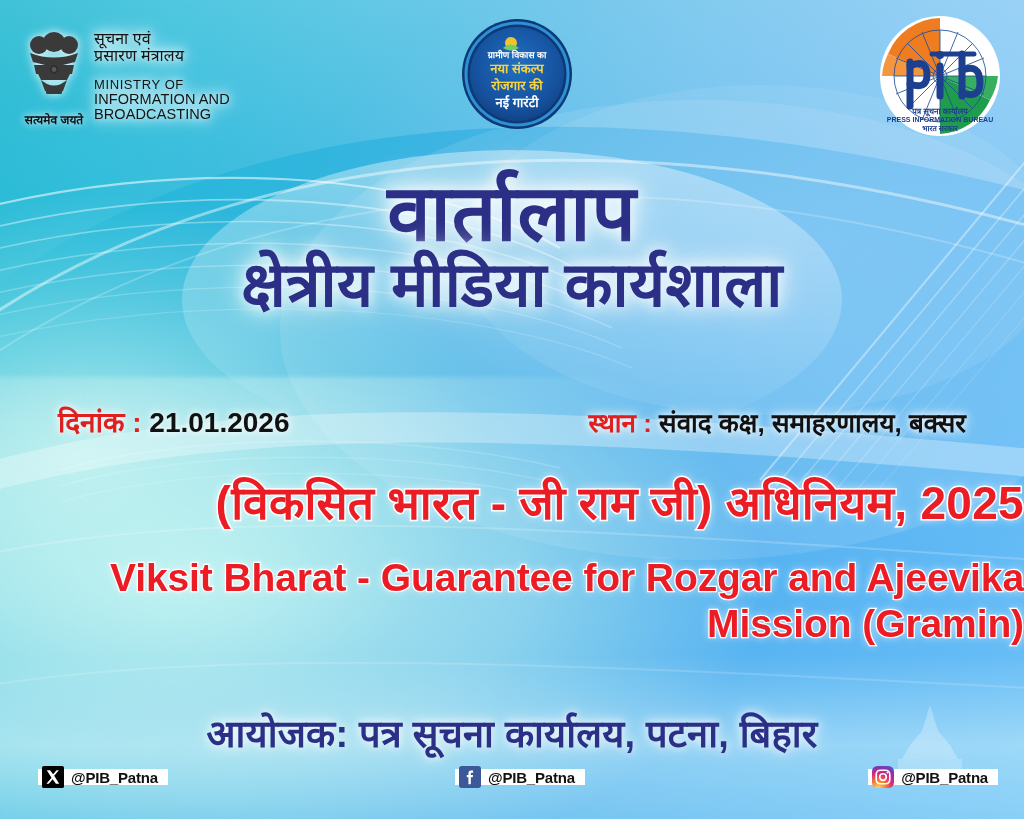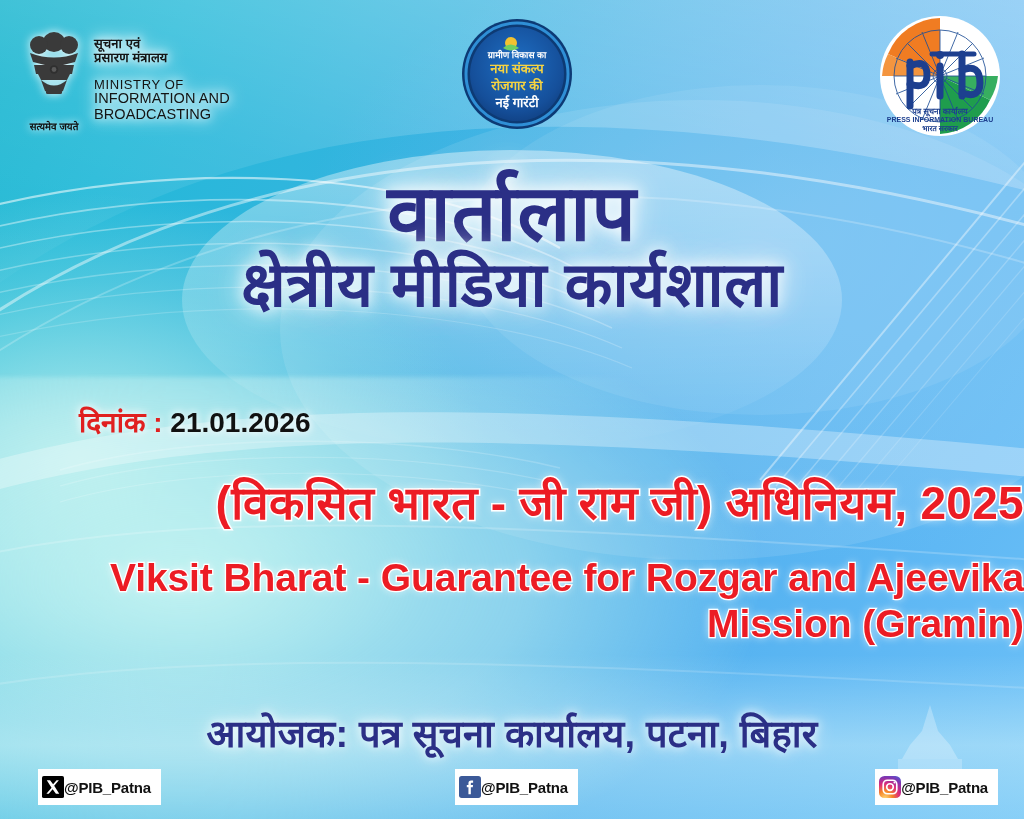--- a/index.html
+++ b/index.html
@@ -35,44 +35,44 @@
   }
   .wash-bottom{
     position:absolute;left:0;bottom:0;width:100%;height:20%;
     background:linear-gradient(180deg, rgba(255,255,255,0) 0%, rgba(220,248,250,.45) 55%, rgba(200,242,248,.30) 100%);
   }
 
   
   .logo-mib{position:absolute;left:22px;top:26px;display:flex;align-items:center;gap:8px;}
   .emblem{width:64px;height:84px;position:relative;filter:drop-shadow(0 0 5px rgba(255,255,255,.95));}
   .mib-text{filter:drop-shadow(0 0 4px rgba(255,255,255,1)) drop-shadow(0 0 8px rgba(255,255,255,.9));line-height:1.06;color:#141414;}
-  .mib-hi{font-size:13px;font-weight:700;letter-spacing:.1px;}
+  .mib-hi{font-size:16px;font-weight:400;letter-spacing:.1px;}
   .mib-en1{font-size:13px;letter-spacing:.6px;font-weight:400;margin-top:13px;}
   .mib-en2{font-size:14.5px;font-weight:400;letter-spacing:.1px;}
-  .satyamev{font-size:10px;font-weight:700;color:#111;text-align:center;margin-top:9px;
+  .satyamev{font-size:12px;font-weight:700;color:#111;text-align:center;margin-top:1px;
     filter:drop-shadow(0 0 4px rgba(255,255,255,1));}
 
   .logo-scheme{position:absolute;left:461px;top:18px;width:112px;height:112px;}
   .logo-pib{position:absolute;right:22px;top:14px;width:124px;height:124px;}
 
   
   .title-wrap{position:absolute;left:0;right:0;top:174px;text-align:center;}
   .t1{
     font-family:"Liberation Sans", sans-serif;
     font-size:78px;font-weight:700;color:#2b2f86;letter-spacing:1px;line-height:1.0;
     text-shadow:0 0 14px rgba(255,255,255,.95),0 0 26px rgba(255,255,255,.85),0 0 40px rgba(255,255,255,.6);
   }
   .t2{
     font-family:"Liberation Sans", sans-serif;
     font-size:62px;font-weight:700;color:#2b2f86;letter-spacing:.5px;line-height:1.08;
     text-shadow:0 0 14px rgba(255,255,255,.95),0 0 26px rgba(255,255,255,.85),0 0 40px rgba(255,255,255,.6);
   }
 
   
-  .meta-row{position:absolute;left:0;right:10px;top:402px;height:48px;margin-left:21px;}
+  .meta-row{position:absolute;left:0;right:10px;top:402px;height:48px;}
   .meta-date{position:absolute;left:58px;top:0;font-size:28px;font-weight:700;white-space:nowrap;
     text-shadow:0 0 7px rgba(255,255,255,.95),0 0 14px rgba(255,255,255,.75);}
   .meta-venue{position:absolute;right:48px;top:2px;font-size:26px;font-weight:700;white-space:nowrap;
     text-shadow:0 0 7px rgba(255,255,255,.95),0 0 14px rgba(255,255,255,.75);}
   .lbl{color:#e02020;}
   .val{color:#111;}
 
   
   .scheme{position:absolute;left:0;right:0;top:478px;text-align:right;}
   .sc-hi{
@@ -93,22 +93,22 @@
   .organiser{
     position:absolute;left:0;right:0;top:694px;text-align:center;
     font-size:38px;font-weight:700;color:#2b2f86;letter-spacing:.2px;
     text-shadow:0 0 10px rgba(255,255,255,.95),0 0 20px rgba(255,255,255,.7);
     margin-top:12px;
   }
 
   
   .social{position:absolute;left:0;right:0;bottom:16px;height:34px;}
   .chip{
-    position:absolute;display:flex;align-items:center;
-    background:#ffffff;padding:3px 10px 3px 4px;height:36px;box-sizing:border-box;
+    position:absolute;display:flex;align-items:center;gap:7px;
+    background:#ffffff;padding:3px 10px 3px 4px;height:16px;box-sizing:border-box;
   }
   .chip .handle{font-size:15px;font-weight:800;color:#111;letter-spacing:-.2px;}
   .chip-x{left:38px;}
   .chip-fb{left:455px;}
   .chip-ig{right:26px;}
   .ic{width:22px;height:22px;flex:0 0 22px;display:block;}
 
   
   .monument{
     position:absolute;right:52px;bottom:44px;width:84px;height:70px;opacity:.30;
@@ -281,20 +281,24 @@
   <div class="title-wrap">
     <div class="t1">वार्तालाप</div>
     <div class="t2">क्षेत्रीय मीडिया कार्यशाला</div>
   </div>
 
   <div class="meta-row">
     <div class="meta-date">
       <span class="lbl">दिनांक :</span>
       <span class="val">21.01.2026</span>
     </div>
+    <div class="meta-venue">
+      <span class="lbl">स्थान :</span>
+      <span class="val">संवाद कक्ष, समाहरणालय, बक्सर</span>
+    </div>
   </div>
 
   <div class="scheme">
     <div class="sc-hi">(विकसित भारत - जी राम जी) अधिनियम, 2025</div>
     <div class="sc-en">Viksit Bharat - Guarantee for Rozgar and Ajeevika Mission (Gramin)</div>
   </div>
 
   <div class="organiser">आयोजक: पत्र सूचना कार्यालय, पटना, बिहार</div>
 
   <div class="monument">

